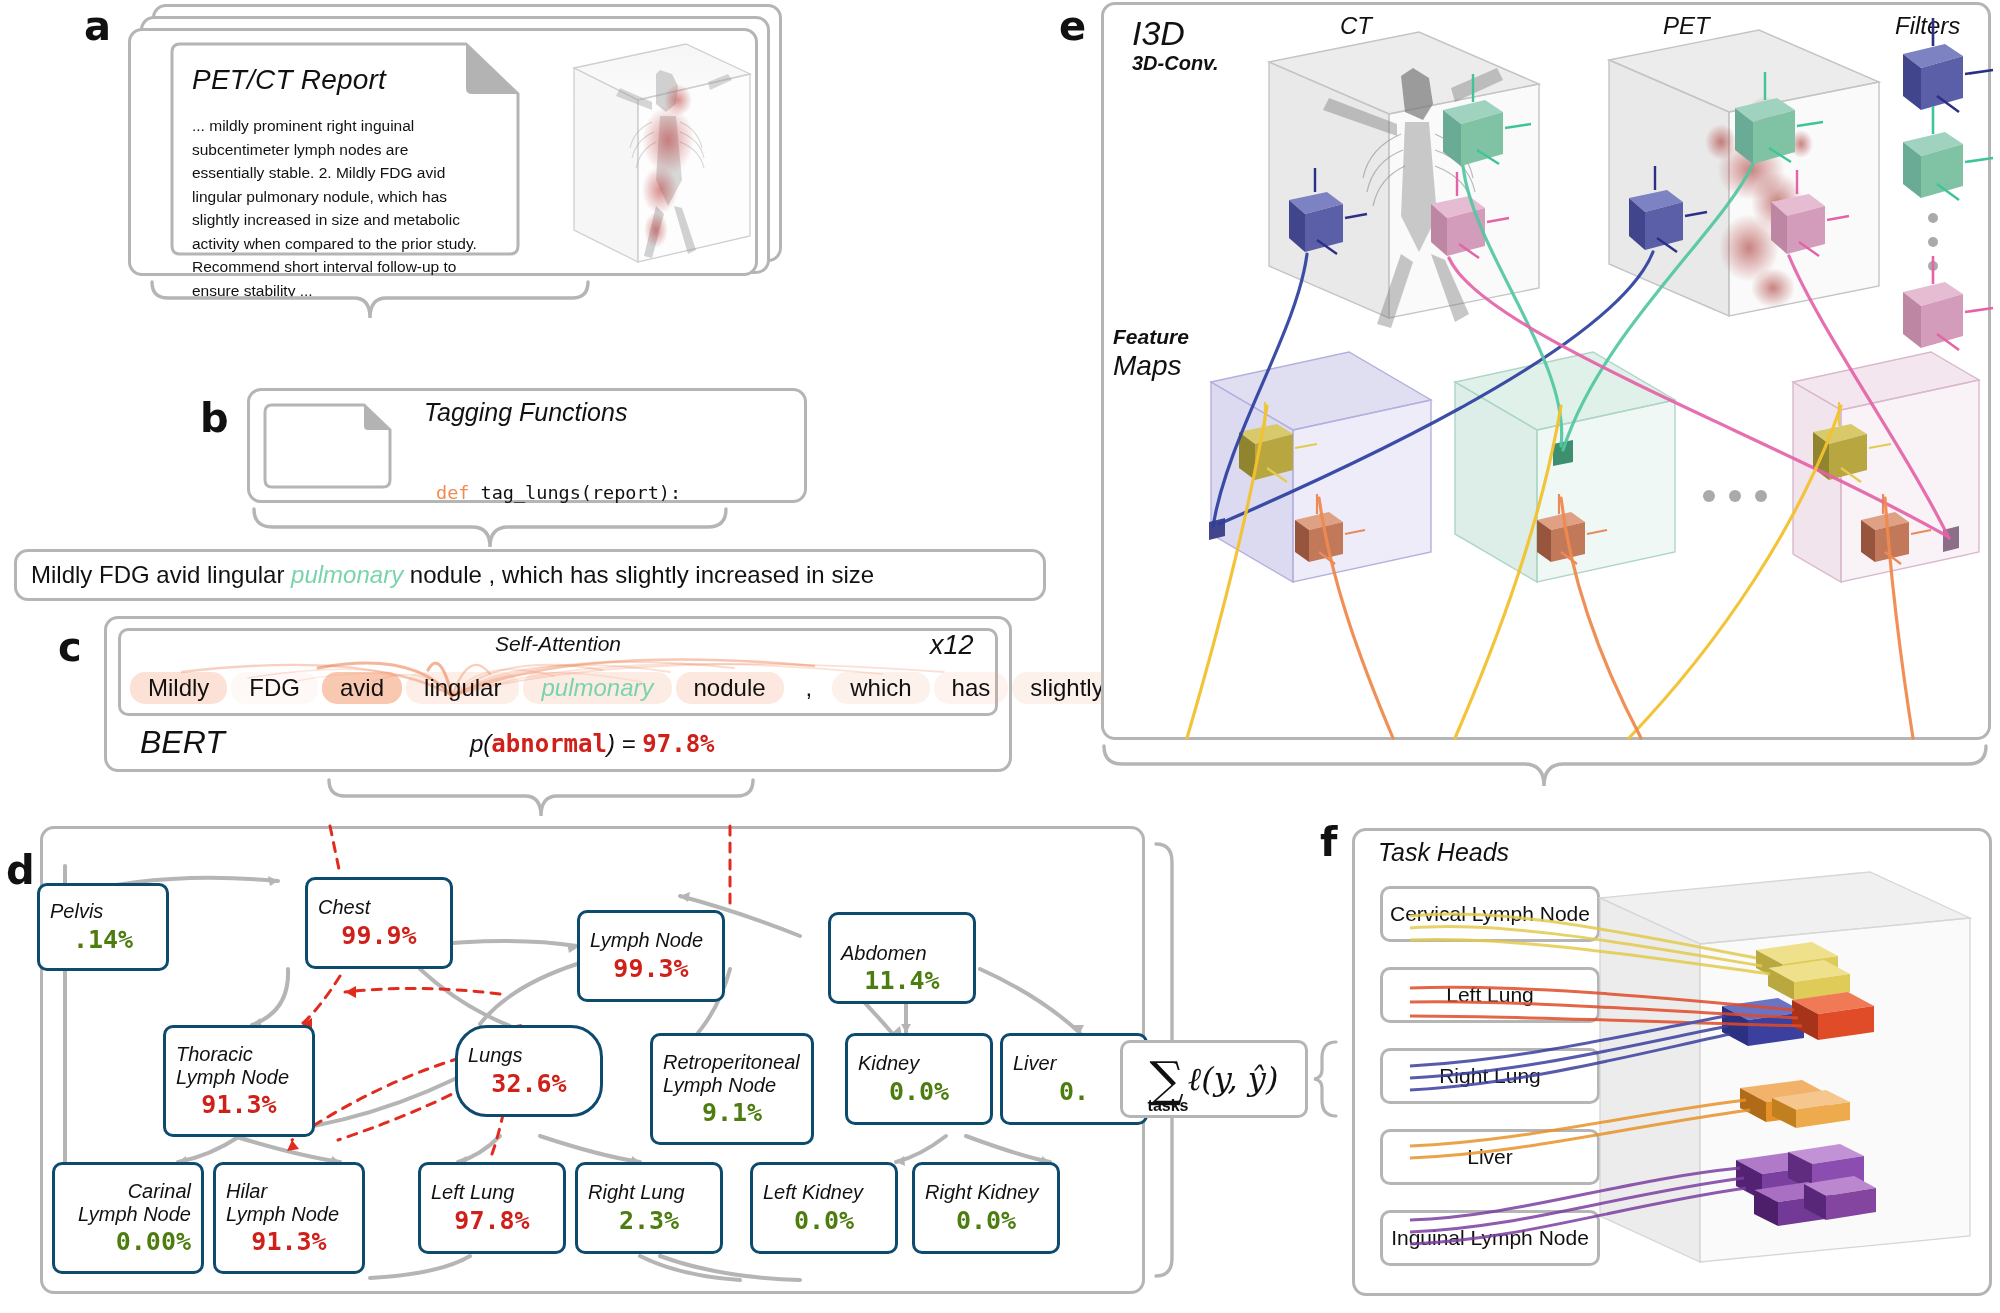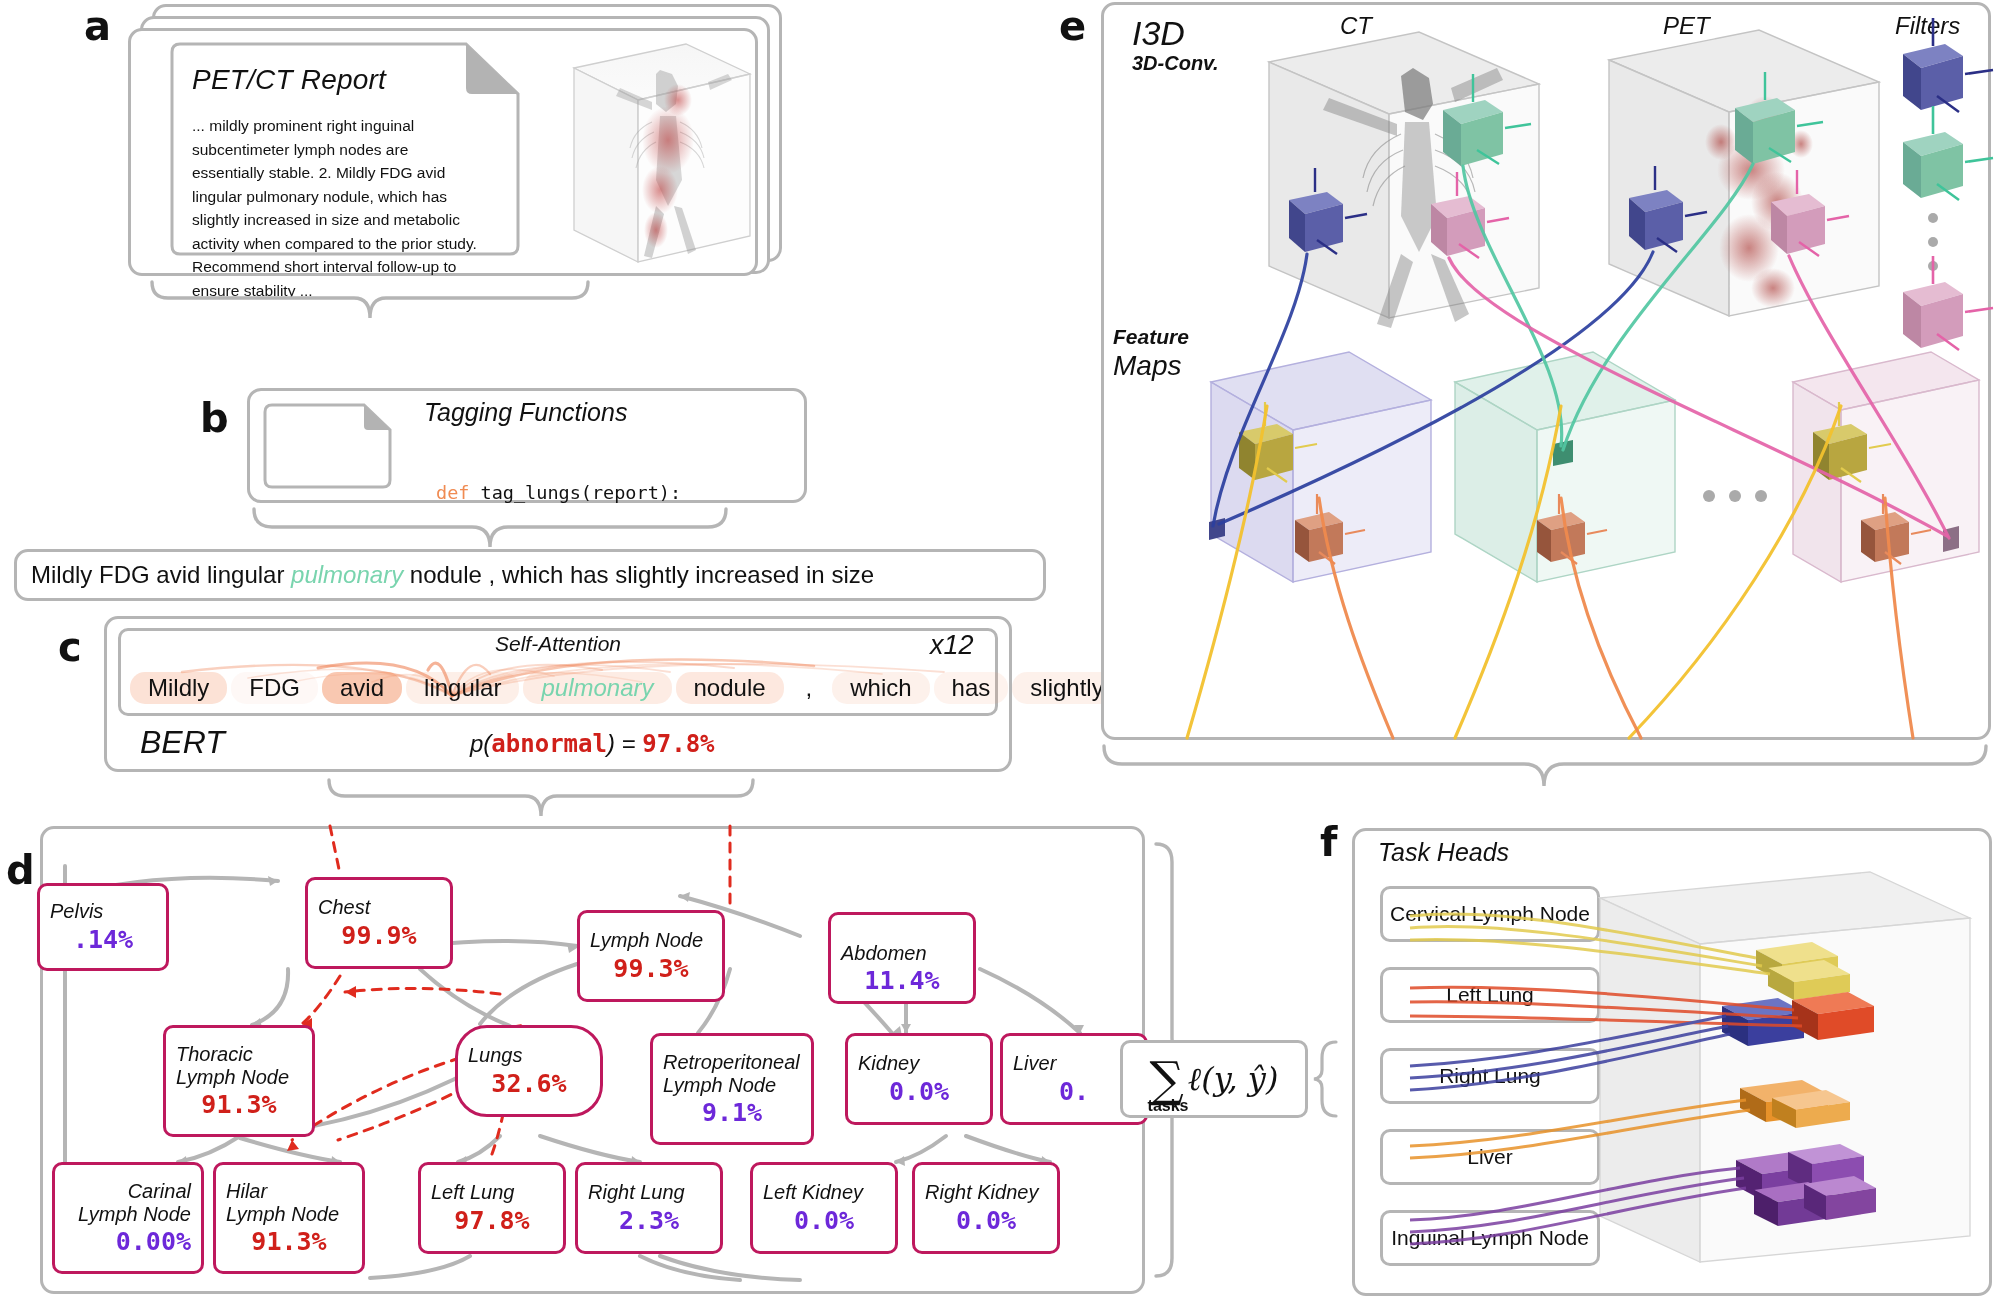--- a/index.html
+++ b/index.html
@@ -5,27 +5,27 @@
   html,body{margin:0;padding:0;background:#fff;}
   body{width:2000px;height:1313px;position:relative;overflow:hidden;
        font-family:"Liberation Sans","DejaVu Sans",sans-serif;color:#111;}
   .abs{position:absolute;}
   .panel-letter{font-weight:bold;font-size:40px;font-family:"DejaVu Sans",sans-serif;line-height:1;}
   .rbox{box-sizing:border-box;border:3px solid #b5b5b5;border-radius:14px;background:#fff;}
   .rbox-thin{box-sizing:border-box;border:3px solid #b5b5b5;border-radius:10px;background:#fff;}
   .ital{font-style:italic;}
   .mono{font-family:"DejaVu Sans Mono","Liberation Mono",monospace;}
   .red{color:#d0201a;}
-  .green{color:#6d28d9;}
+  .green{color:#4d7c0f;}
   .teal{color:#79d4ae;}
   .code-kw{color:#f08b52;}
   .code-if{color:#a9b4d6;}
   .code-str{color:#7fd8b0;}
   svg{overflow:visible;}
-  .nodebox{box-sizing:border-box;border:3px solid #be185d;border-radius:10px;background:#fff;
+  .nodebox{box-sizing:border-box;border:3px solid #0c4a6e;border-radius:10px;background:#fff;
            display:flex;flex-direction:column;justify-content:center;padding:6px 10px;}
   .nodelabel{font-style:italic;font-size:20px;line-height:1.12;white-space:nowrap;}
   .nodeval{font-family:"DejaVu Sans Mono","Liberation Mono",monospace;font-weight:bold;font-size:25px;text-align:center;margin-top:2px;}
   .taskhead{box-sizing:border-box;border:3px solid #b5b5b5;border-radius:10px;background:#fff;
             display:flex;align-items:center;justify-content:center;font-size:21px;}
   .tok{display:inline-block;padding:2px 18px;border-radius:15px;}
 </style>
 </head>
 <body>
 

